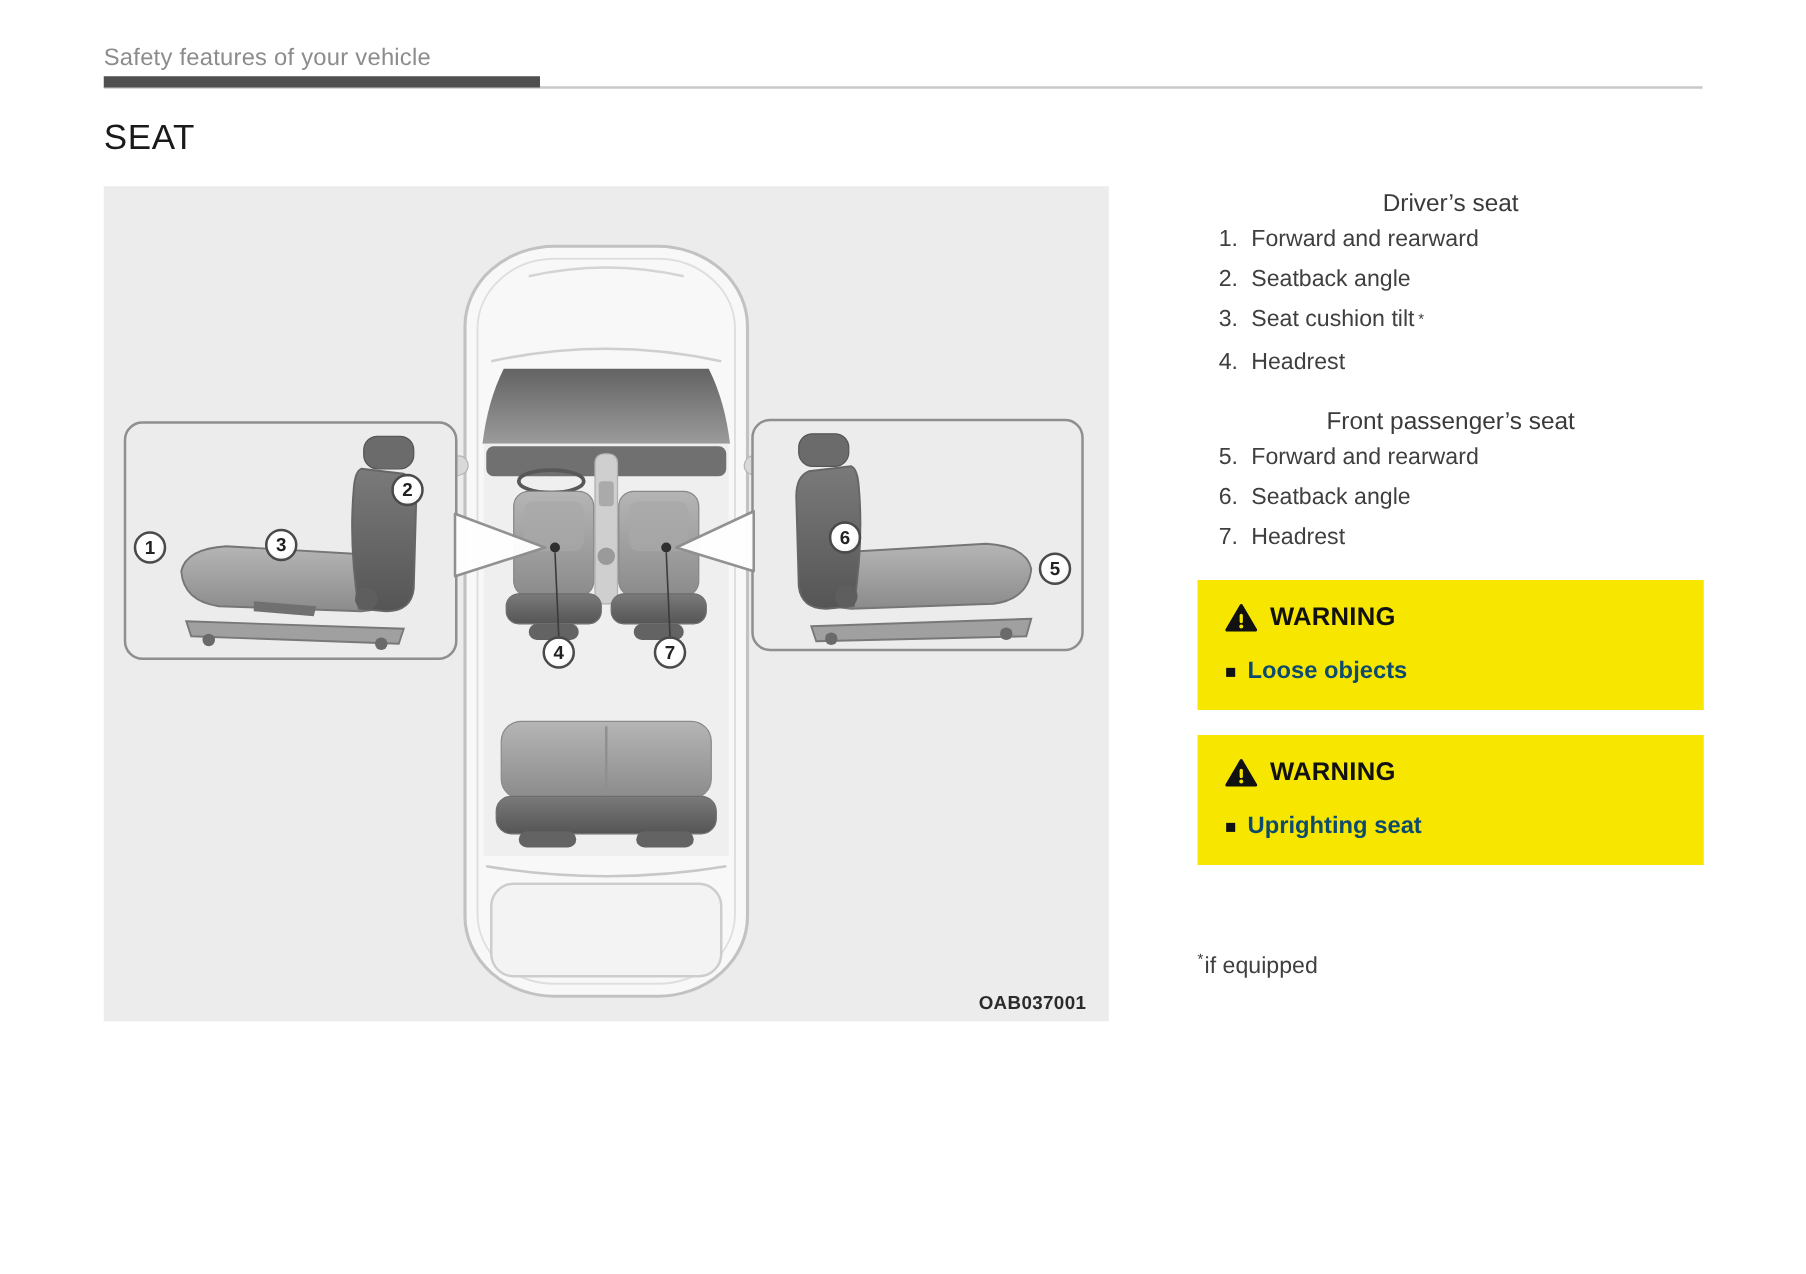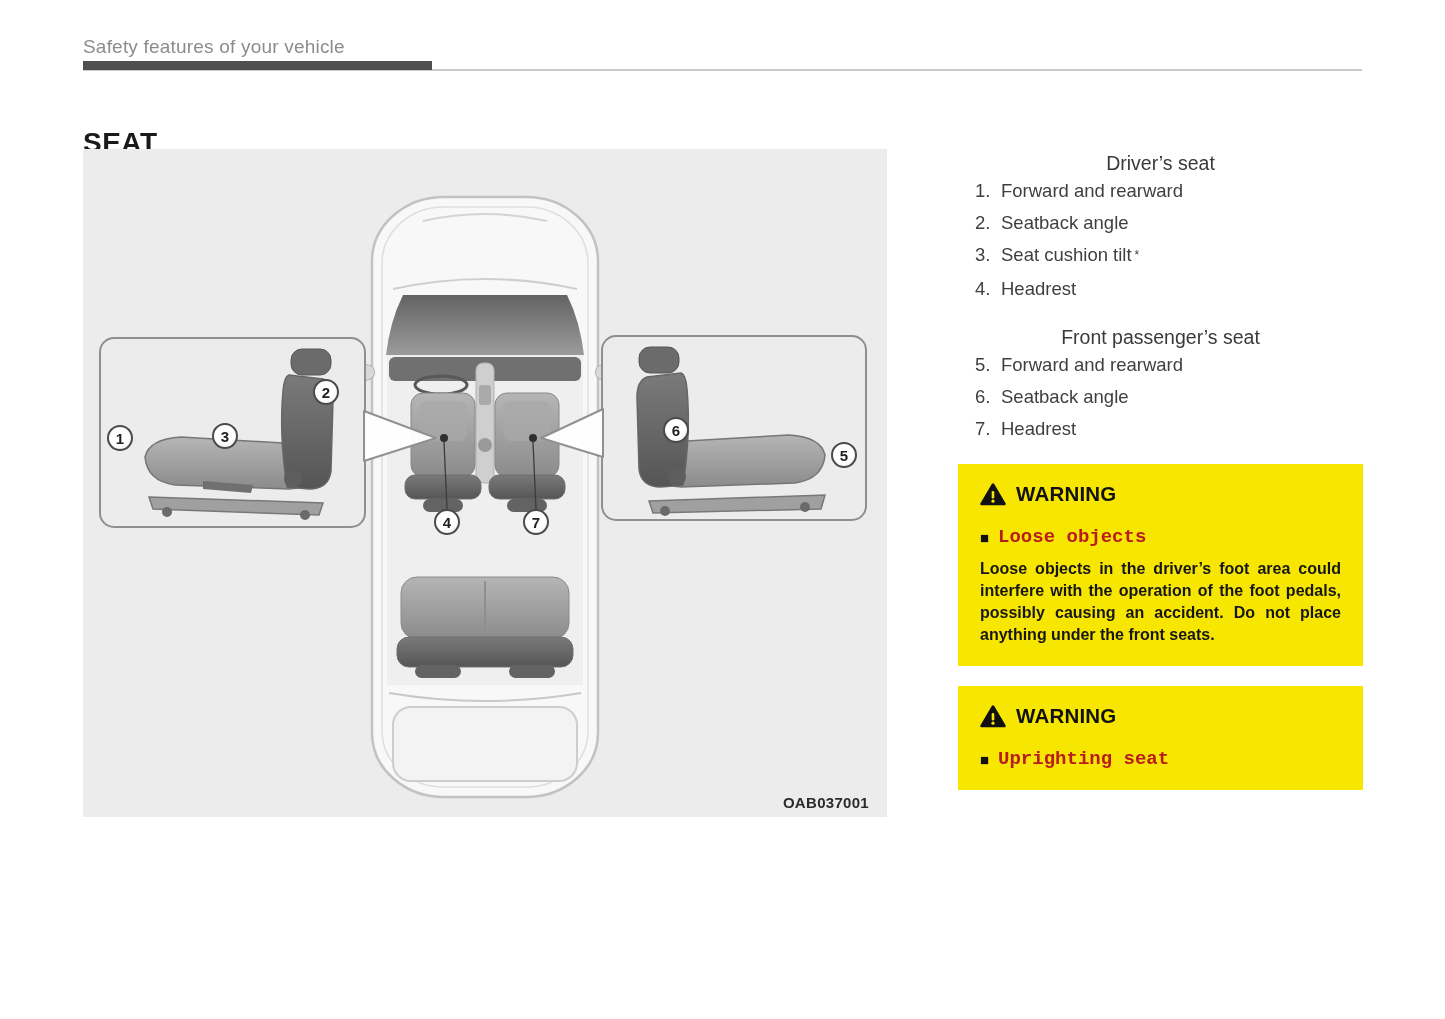--- a/index.html
+++ b/index.html
@@ -14,21 +14,21 @@
   *{box-sizing:border-box;margin:0;padding:0;}
   html,body{background:#fff;}
   body{font-family:"Liberation Sans","DejaVu Sans",sans-serif;}
   .page{position:relative;width:1445px;height:838px;background:#fff;overflow:hidden;}
 
   
   .header-title{position:absolute;left:83px;top:36px;font-size:19px;color:var(--header-text);letter-spacing:.2px;}
   .rule-light{position:absolute;left:83px;top:69px;width:1279px;height:2px;background:var(--rule-light);}
   .rule-dark{position:absolute;left:83px;top:61px;width:349px;height:9px;background:var(--rule-dark);}
 
-  .page-title{position:absolute;left:83px;top:94px;font-size:28px;font-weight:700;color:var(--title-text);letter-spacing:.5px;margin-top:33px;}
+  .page-title{position:absolute;left:83px;top:94px;font-size:28px;font-weight:400;color:var(--title-text);letter-spacing:.5px;}
 
   
   .diagram{position:absolute;left:83px;top:149px;width:804px;height:668px;background:var(--diagram-bg);}
   .diagram svg{position:absolute;left:0;top:0;width:100%;height:100%;}
   .callout{position:absolute;width:26px;height:26px;border-radius:50%;background:radial-gradient(circle at 40% 35%,#ffffff 55%,#e8e8e8);border:2px solid #4a4a4a;color:#222;font-size:15px;font-weight:700;display:flex;align-items:center;justify-content:center;line-height:1;}
   .diagram-code{position:absolute;right:18px;bottom:6px;font-size:15px;font-weight:700;color:#2b2b2b;letter-spacing:.3px;}
 
   
   .right-col{position:absolute;left:958px;top:150px;width:405px;color:var(--body-text);}
   .seat-section{margin-bottom:24px;}
@@ -36,21 +36,21 @@
   .feature-list{list-style:none;padding-left:17px;}
   .feature-list li{font-size:18.5px;line-height:22px;margin-bottom:10px;display:flex;align-items:baseline;}
   .feature-list .num{min-width:26px;}
   .feature-list sup{font-size:12px;margin-left:3px;transform:translateY(-2px);}
 
   .warning-box{background:var(--warning-bg);padding:18px 22px 20px 22px;margin-bottom:20px;color:#151515;}
   .warning-title-row{display:flex;align-items:flex-start;gap:10px;}
   .warning-title{font-size:20.5px;font-weight:700;letter-spacing:.2px;color:#111;}
   .warning-topic-row{display:flex;align-items:center;gap:9px;margin-top:20px;}
   .bullet{font-size:15px;line-height:1;color:#111;}
-  .warning-topic{font-size:19px;font-weight:700;color:#b91c1c;font-family:Liberation Mono, monospace;}
+  .warning-topic{font-size:19px;font-weight:700;color:#0c4a6e;}
   .warning-body{margin-top:10px;font-size:16px;font-weight:700;line-height:22px;text-align:justify;color:#161616;}
   .warning-note{margin-top:4px;font-size:17px;font-weight:700;color:#111;}
 
   .footnote{margin-top:68px;font-size:18.5px;color:var(--body-text);}
   .footnote sup{font-size:12px;margin-right:1px;}
 
   .page-number{position:absolute;left:83px;top:955px;font-size:20px;font-weight:700;color:#2e2e2e;letter-spacing:.3px;}
 </style>
 </head>
 <body>
@@ -217,21 +217,20 @@
           <polygon points="13,2.5 24.5,22 1.5,22" fill="#111111" stroke="#111111" stroke-width="2.5" stroke-linejoin="round"></polygon>
           <rect x="11.7" y="9" width="2.6" height="7.5" rx="1.3" fill="var(--warning-bg)"></rect>
           <circle cx="13" cy="19.2" r="1.6" fill="var(--warning-bg)"></circle>
         </svg>
         <span class="warning-title">WARNING</span>
       </div>
       <div class="warning-topic-row">
         <span class="bullet">■</span>
         <span class="warning-topic">Loose objects</span>
       </div>
-      <p class="warning-body">Loose objects in the driver’s foot area could interfere with the operation of the foot pedals, possibly causing an accident. Do not place anything under the front seats.</p>
     </div>
 
     <div class="warning-box">
       <div class="warning-title-row">
         <svg width="26" height="24" viewBox="0 0 26 24" aria-hidden="true">
           <polygon points="13,2.5 24.5,22 1.5,22" fill="#111111" stroke="#111111" stroke-width="2.5" stroke-linejoin="round"></polygon>
           <rect x="11.7" y="9" width="2.6" height="7.5" rx="1.3" fill="var(--warning-bg)"></rect>
           <circle cx="13" cy="19.2" r="1.6" fill="var(--warning-bg)"></circle>
         </svg>
         <span class="warning-title">WARNING</span>

